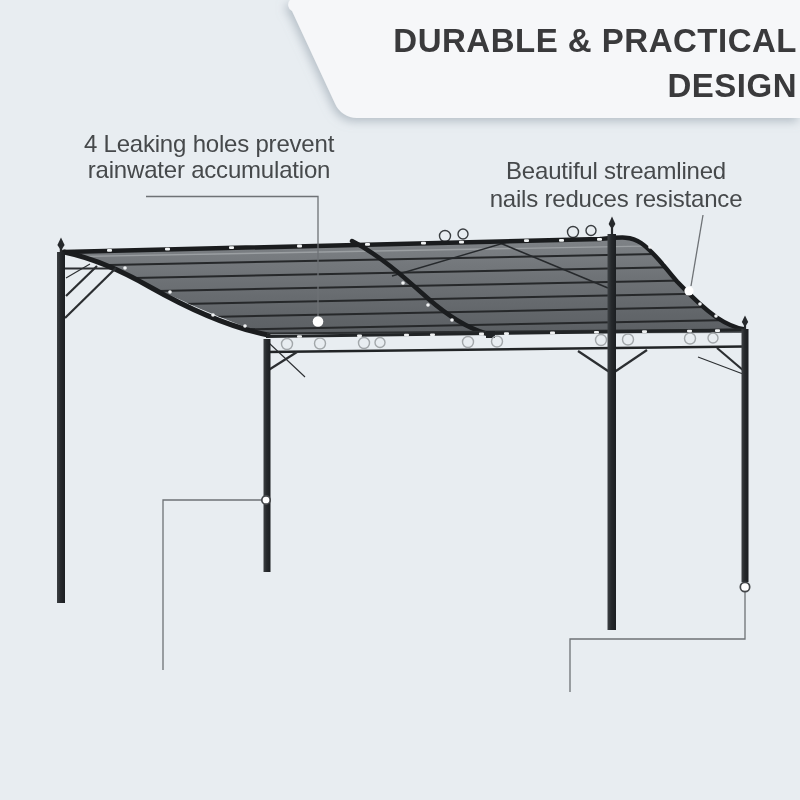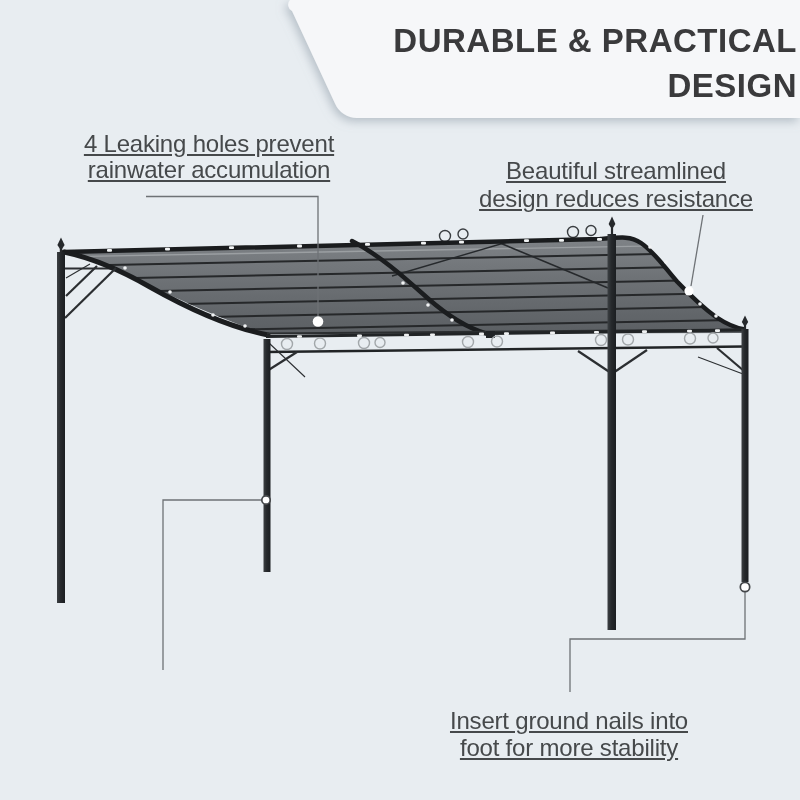--- a/index.html
+++ b/index.html
@@ -24,21 +24,20 @@
     white-space:pre-line;
   }
   .callout{
     position:absolute;
     text-align:center;
     color:#46494b;
     font-size:24px;
     line-height:26px;
     letter-spacing:-0.2px;
     white-space:pre-line;
-    text-decoration:underline;
   }
   .callout.leak   {left:68px;  top:131px; width:282px;}
   .callout.stream {left:466px; top:157px; width:300px; line-height:28px;}
   .callout.powder {left:45px;  top:681px; width:240px;}
   .callout.nails  {left:428px; top:707px; width:282px; line-height:27px;}
 </style>
 </head>
 <body>
 
 <div class="stage">
@@ -207,17 +206,15 @@
       <circle cx="745" cy="587" r="4.7" fill="#ffffff" stroke="#44474a" stroke-width="1.7"></circle>
     </g>
   </svg>
 
   <div class="page-title">DURABLE &amp; PRACTICAL
 DESIGN</div>
 
   <div class="callout leak">4 Leaking holes prevent
 rainwater accumulation</div>
   <div class="callout stream">Beautiful streamlined
-design reduces resistance</div>
-  <div class="callout nails">Insert ground nails into
-foot for more stability</div>
+nails reduces resistance</div>
 
 </div>
 
 </body></html>

